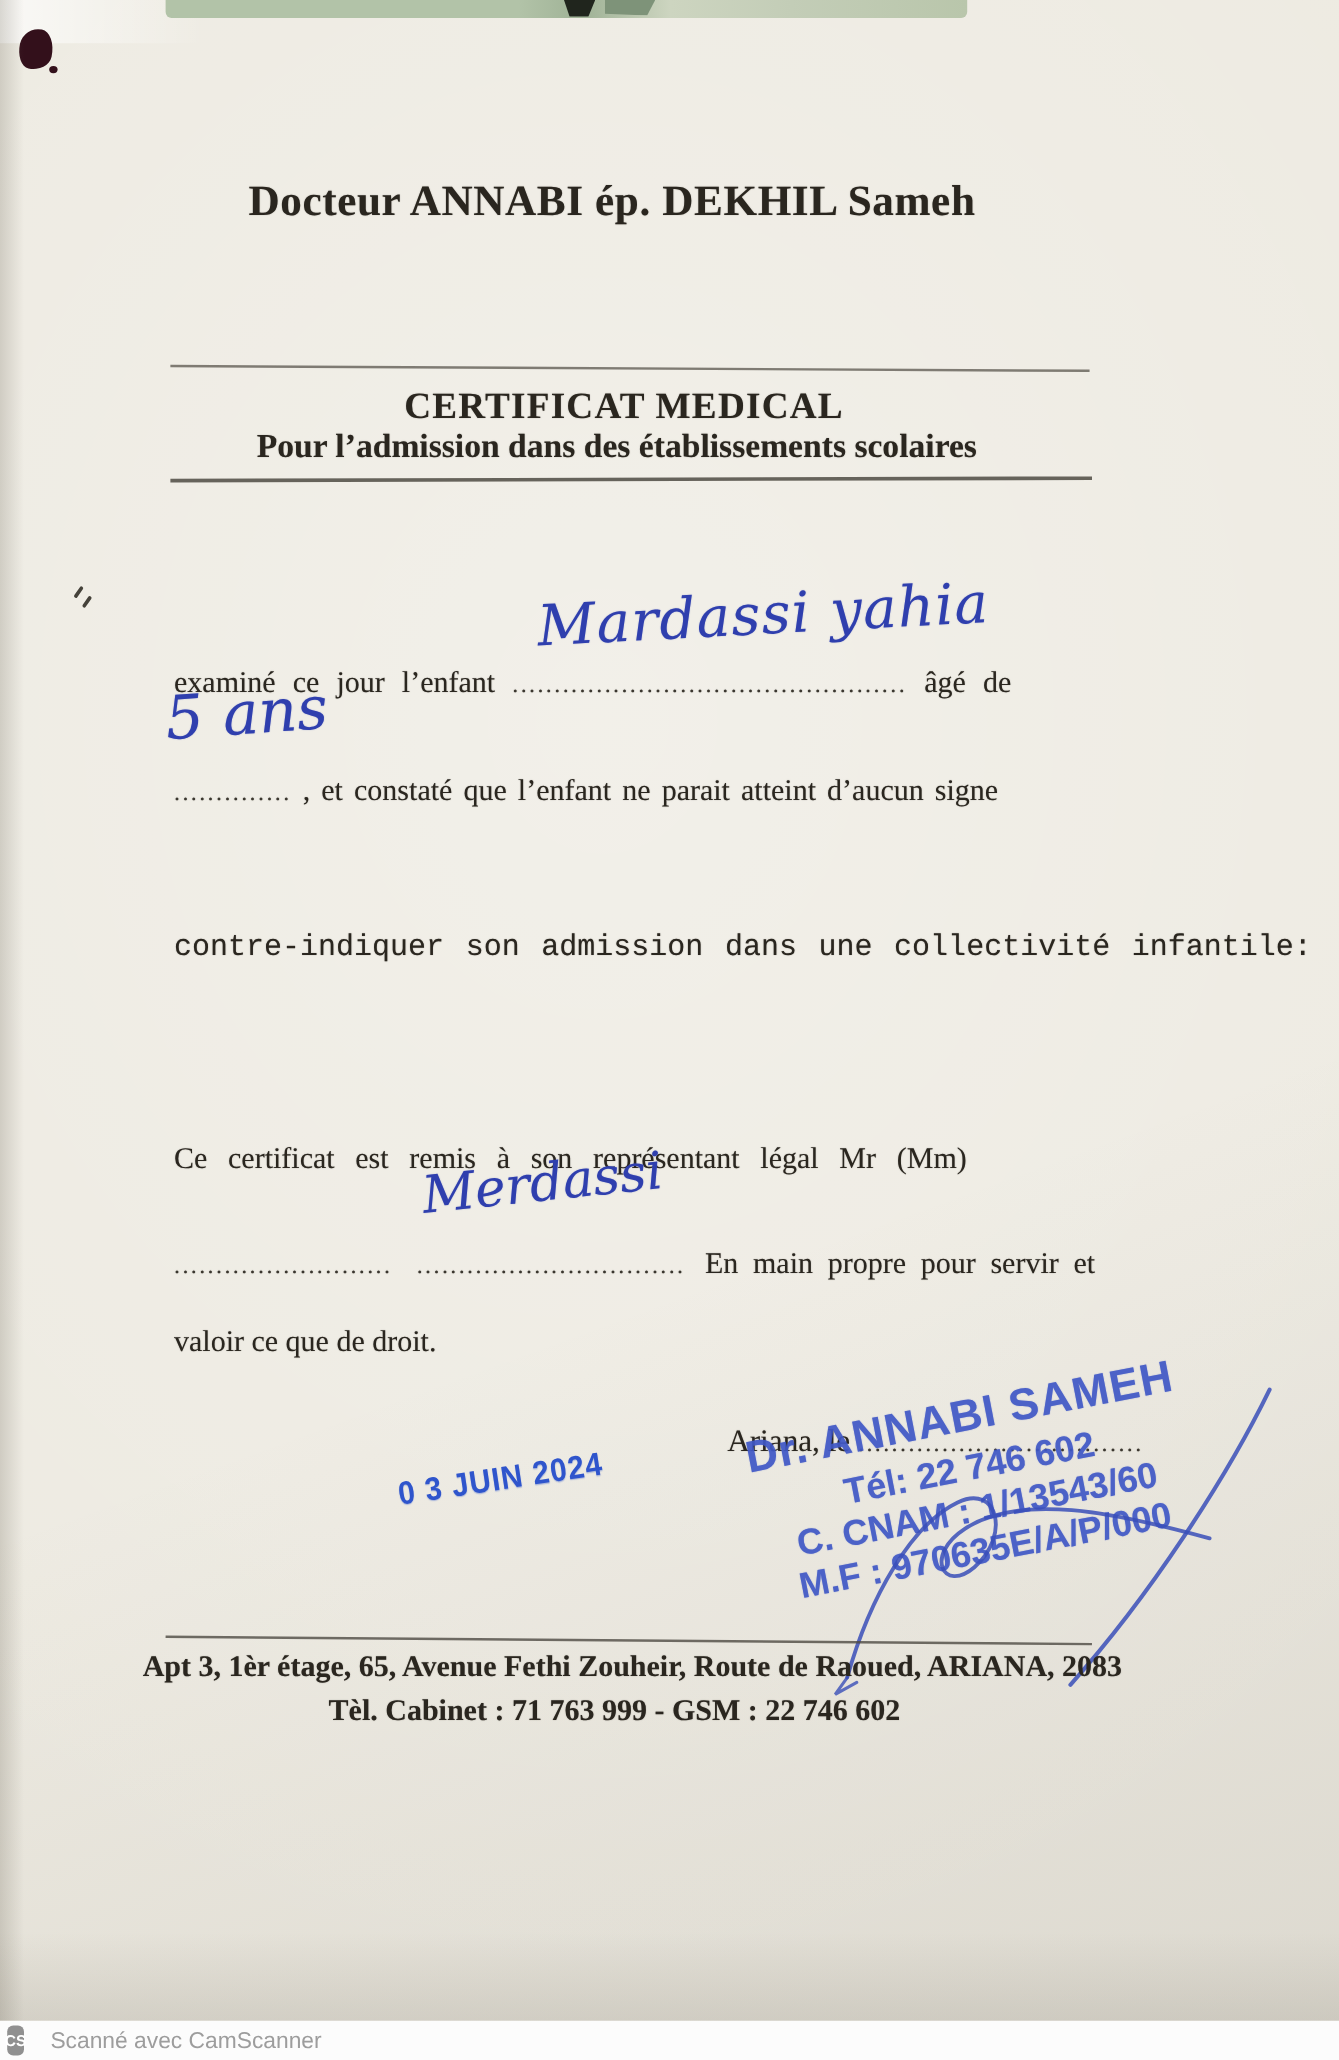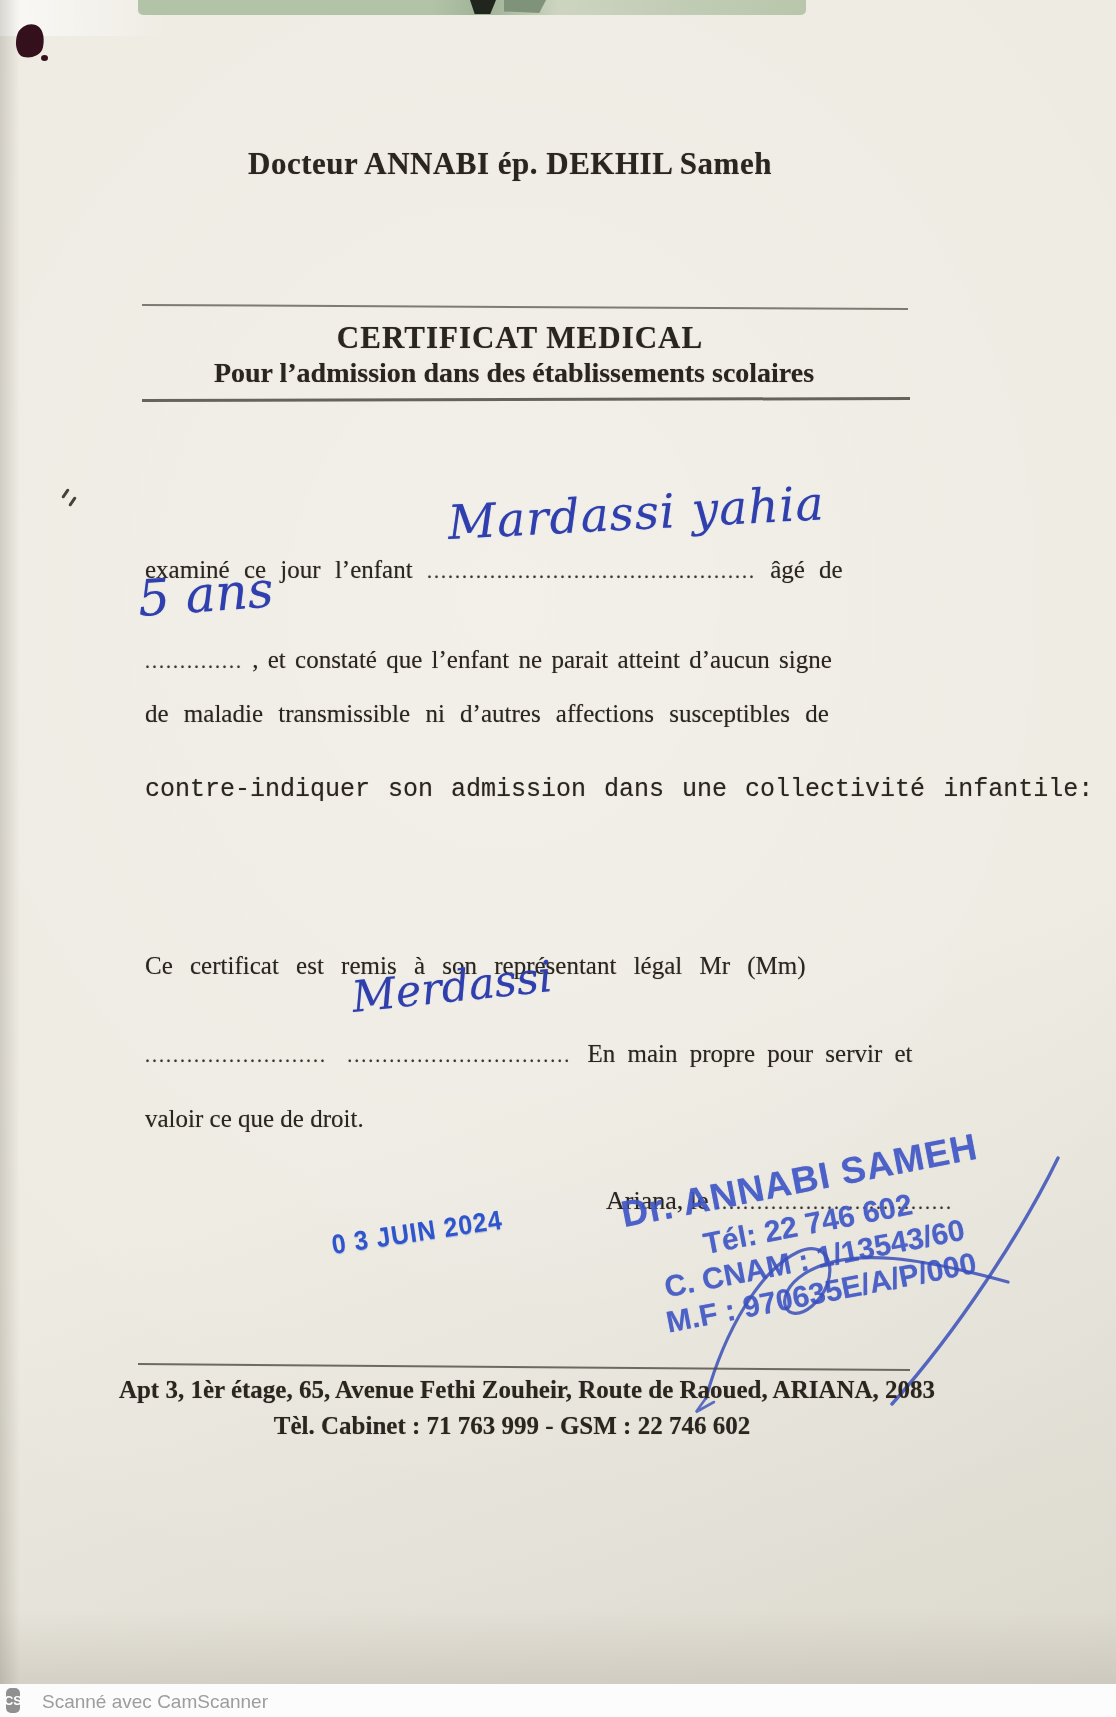--- a/index.html
+++ b/index.html
@@ -26,21 +26,21 @@
   .m1{left:60px;top:492px;width:11px;height:3px;background:#45423a;transform:rotate(-55deg);border-radius:2px;}
   .m2{left:67px;top:500px;width:11px;height:3px;background:#45423a;transform:rotate(-55deg);border-radius:2px;}
   
   .rule{position:absolute;background:#4e4a42;height:2px;transform-origin:left center;}
   .rule1{left:142px;top:304px;width:766px;opacity:.7;transform:rotate(.3deg);}
   .rule2{left:142px;top:399px;width:768px;height:3px;opacity:.85;transform:rotate(-.15deg);}
   .rule3{left:138px;top:1363px;width:772px;opacity:.8;transform:rotate(.45deg);}
   
   .ink{text-shadow:0 0 1px rgba(42,38,31,.4);}
   .center{transform:translateX(-50%);}
-  .doc-name{left:510px;top:146px;font-size:31px;font-weight:bold;letter-spacing:.5px;}
+  .doc-name{left:510px;top:146px;font-size:36px;font-weight:bold;letter-spacing:.5px;}
   .specialty{left:508px;top:190px;font-size:27px;}
   .title-main{left:520px;top:320px;font-size:31px;font-weight:bold;letter-spacing:1px;}
   .title-sub{left:514px;top:357px;font-size:28px;font-weight:bold;}
   .bline{position:absolute;left:145px;font-size:25px;white-space:nowrap;}
   .dots{font-size:20px;letter-spacing:2px;color:#3a362e;}
   
   .hw{position:absolute;font-family:"DejaVu Serif",serif;font-style:italic;color:#2f3fae;white-space:nowrap;
       text-shadow:0 0 1px rgba(47,63,174,.45);transform-origin:left center;}
   .hw-child{left:448px;top:495px;font-size:47px;transform:rotate(-3deg);letter-spacing:1px;}
   .hw-age{left:138px;top:570px;font-size:50px;transform:rotate(-4deg);}
@@ -93,21 +93,20 @@
     <span>examiné ce jour l’enfant</span>
     <span class="dots">...............................................</span>
     <span>âgé de</span>
   </div>
 
   <div class="bline ink" style="top:646px;word-spacing:3px;">
     <span class="dots">..............</span>
     <span>, et constaté que l’enfant ne parait atteint d’aucun signe</span>
   </div>
 
-  <div class="bline ink" style="top:700px;word-spacing:9px;">de maladie transmissible ni d’autres affections susceptibles de</div>
   <div class="bline ink" style="top:775px;word-spacing:3px;font-family:Liberation Mono, monospace;">contre-indiquer son admission dans une collectivité infantile:</div>
   <div class="bline ink" style="top:952px;word-spacing:11px;">Ce certificat est remis à son représentant légal Mr (Mm)</div>
 
   <div class="bline ink" style="top:1040px;">
     <span class="dots">..........................</span>
     <span class="dots" style="margin-left:14px;">................................</span>
     <span style="margin-left:10px;word-spacing:6px;">En main propre pour servir et</span>
   </div>
 
   <div class="bline ink" style="top:1105px;">valoir ce que de droit.</div>

